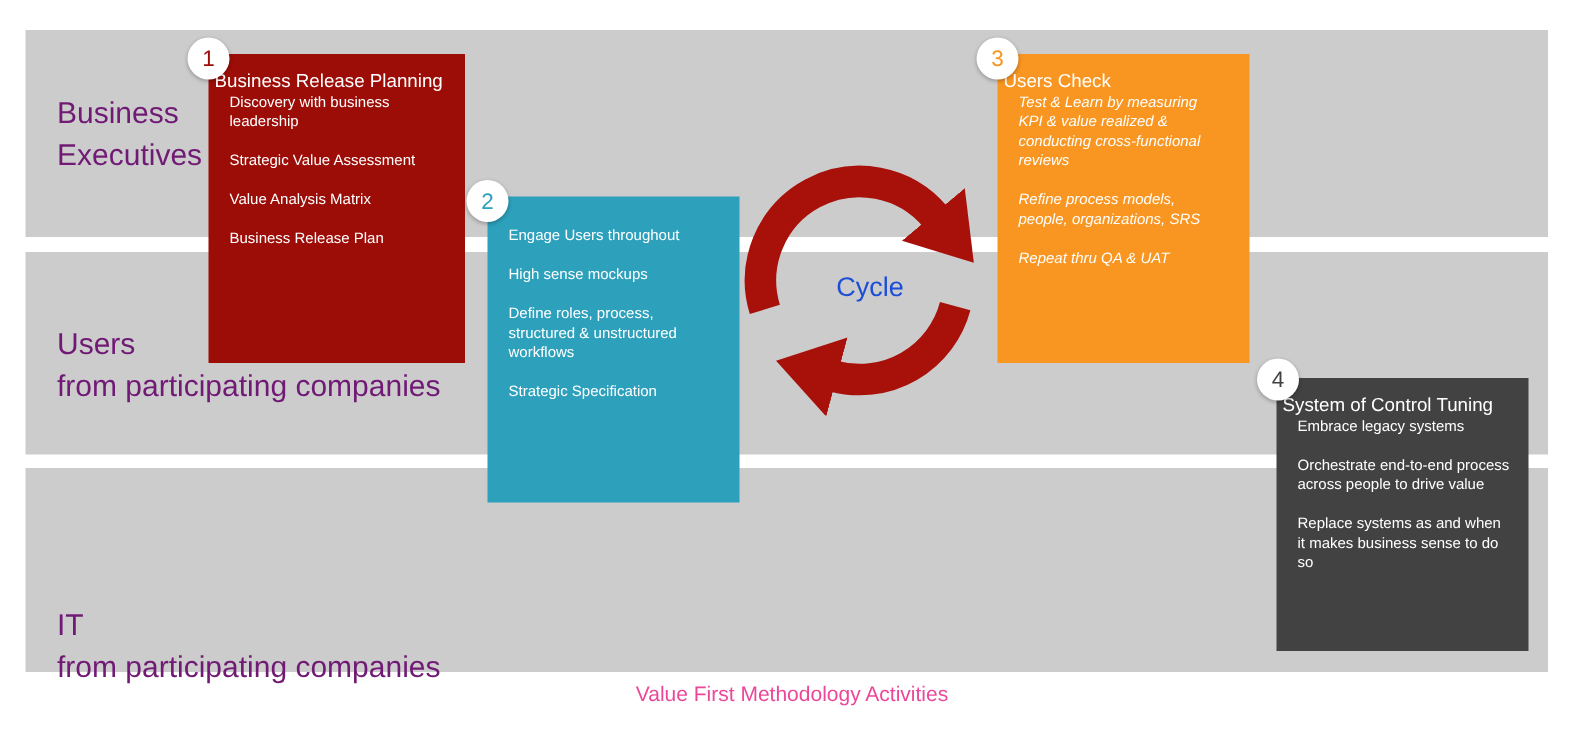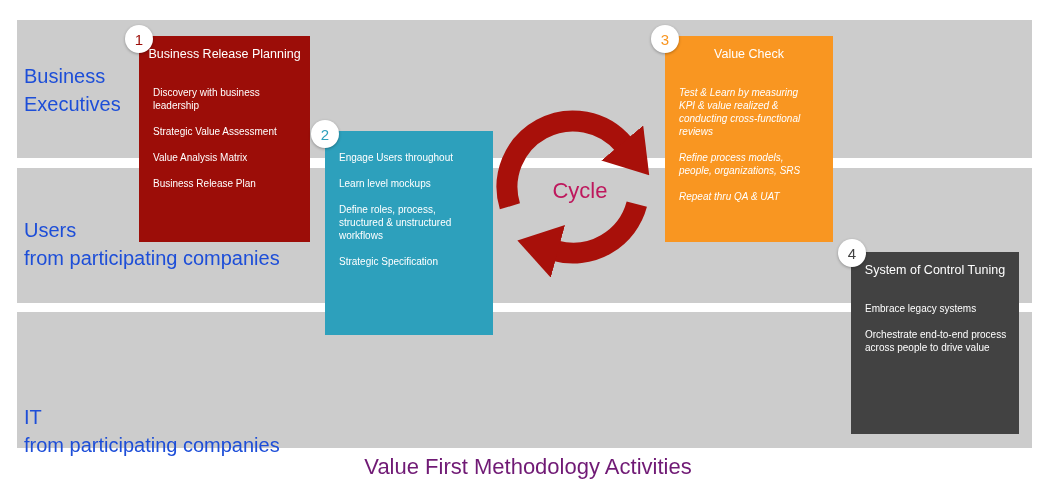--- a/index.html
+++ b/index.html
@@ -5,59 +5,59 @@
   html,body{margin:0;padding:0;background:#fff;}
   .canvas{
     position:relative;width:1056px;height:500px;background:#fff;overflow:hidden;
     font-family:"Liberation Sans",sans-serif;
   }
   .lane{position:absolute;left:17px;width:1015px;background:#CCCCCC;}
   .lane-1{top:20px;height:138px;}
   .lane-2{top:168px;height:135px;}
   .lane-3{top:312px;height:136px;}
   .lane-label{
-    position:absolute;left:24px;color:#1d4ed8;font-size:20px;line-height:28px;
+    position:absolute;left:38px;color:#701a75;font-size:20px;line-height:28px;
   }
   .lane-label-1{top:62px;}
   .lane-label-2{top:216px;}
   .lane-label-3{top:363px;margin-top:40px;}
   .activity-box{position:absolute;color:#fff;}
   .box-1{left:139px;top:36px;width:171px;height:206px;background:#9C0D08;}
   .box-2{left:325px;top:131px;width:168px;height:204px;background:#2DA0BC;}
   .box-3{left:665px;top:36px;width:168px;height:206px;background:#F99621;}
   .box-4{left:851px;top:252px;width:168px;height:182px;background:#424242;}
   .box-title{
-    margin:10px 4px 0 4px;text-align:center;font-size:12.5px;line-height:16px;
+    margin:10px 4px 0 4px;text-align:left;font-size:12.5px;line-height:16px;
   }
-  .box-items{margin-top:24px;}
+  .box-items{margin-top:0;}
   .box-2 .box-items{margin-top:20px;}
   .box-item{
     font-size:10px;line-height:13px;margin:0 12px 13px 14px;
   }
   .box-3 .box-item{margin-right:18px;font-style:italic;}
   .num-badge{
     position:absolute;left:-14px;top:-11px;width:28px;height:28px;border-radius:50%;
     background:#fff;display:flex;align-items:center;justify-content:center;
     font-size:15px;box-shadow:0 1px 3px rgba(0,0,0,0.3);
   }
   .box-1 .num-badge{color:#9C0D08;}
   .box-2 .num-badge{color:#2DA0BC;}
   .box-3 .num-badge{color:#F99621;}
   .box-4 .num-badge{color:#424242;left:-13px;top:-13px;}
   .cycle-wrap{position:absolute;left:495px;top:97px;width:170px;height:180px;}
   .cycle-svg{position:absolute;left:0;top:0;}
   .cycle-text{
     position:absolute;left:0;top:0;width:170px;height:180px;
     display:flex;flex-direction:column;align-items:center;justify-content:center;
     padding-top:8px;box-sizing:border-box;
-    color:#be185d;font-size:22px;line-height:24px;text-align:center;
+    color:#1d4ed8;font-size:18px;line-height:24px;text-align:center;
   }
   .caption{
     position:absolute;left:0;top:454px;width:1056px;text-align:center;
-    color:#701a75;font-size:22px;
+    color:#ec4899;font-size:14px;
   }
 </style>
 </head>
 <body>
 
 <div class="canvas">
 
   <div class="lane lane-1"></div>
   <div class="lane lane-2"></div>
   <div class="lane lane-3"></div>
@@ -83,42 +83,43 @@
       <div class="box-item">Strategic Value Assessment</div>
       <div class="box-item">Value Analysis Matrix</div>
       <div class="box-item">Business Release Plan</div>
     </div>
   </div>
 
   <div class="activity-box box-2">
     <div class="num-badge">2</div>
     <div class="box-items">
       <div class="box-item">Engage Users throughout</div>
-      <div class="box-item">Learn level mockups</div>
+      <div class="box-item">High sense mockups</div>
       <div class="box-item">Define roles, process, structured &amp; unstructured workflows</div>
       <div class="box-item">Strategic Specification</div>
     </div>
   </div>
 
   <div class="activity-box box-3">
     <div class="num-badge">3</div>
-    <div class="box-title">Value Check</div>
+    <div class="box-title">Users Check</div>
     <div class="box-items">
       <div class="box-item">Test &amp; Learn by measuring KPI &amp; value realized &amp; conducting cross-functional reviews</div>
       <div class="box-item">Refine process models, people, organizations, SRS</div>
       <div class="box-item">Repeat thru QA &amp; UAT</div>
     </div>
   </div>
 
   <div class="activity-box box-4">
     <div class="num-badge">4</div>
     <div class="box-title">System of Control Tuning</div>
     <div class="box-items">
       <div class="box-item">Embrace legacy systems</div>
       <div class="box-item">Orchestrate end-to-end process across people to drive value</div>
+      <div class="box-item">Replace systems as and when it makes business sense to do so</div>
     </div>
   </div>
 
   <div class="cycle-wrap">
     <svg class="cycle-svg" width="170" height="180" viewBox="0 0 170 180">
       <defs>
         <marker id="arrowhead" markerWidth="2" markerHeight="2.6" refX="0.1" refY="1.3" orient="auto">
           <path d="M0,0 L2,1.3 L0,2.6 Z" fill="#A8100A"></path>
         </marker>
       </defs>

